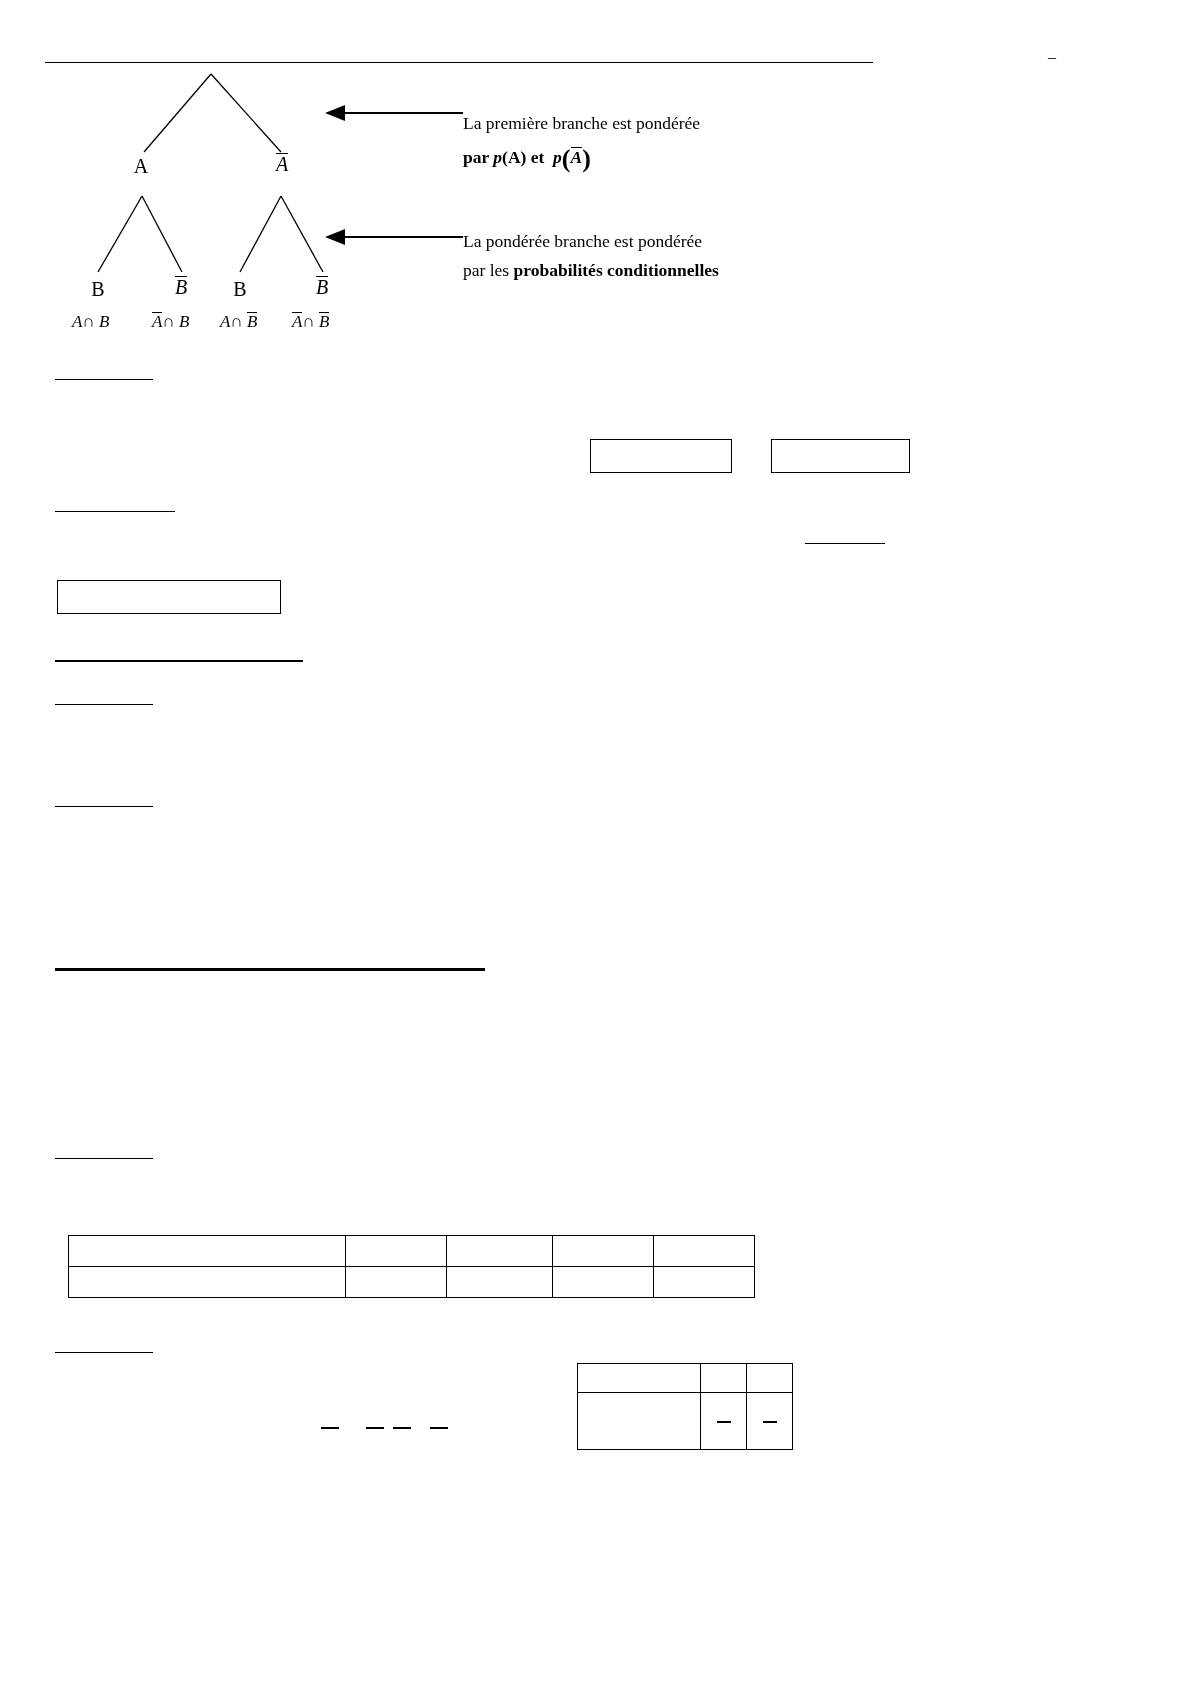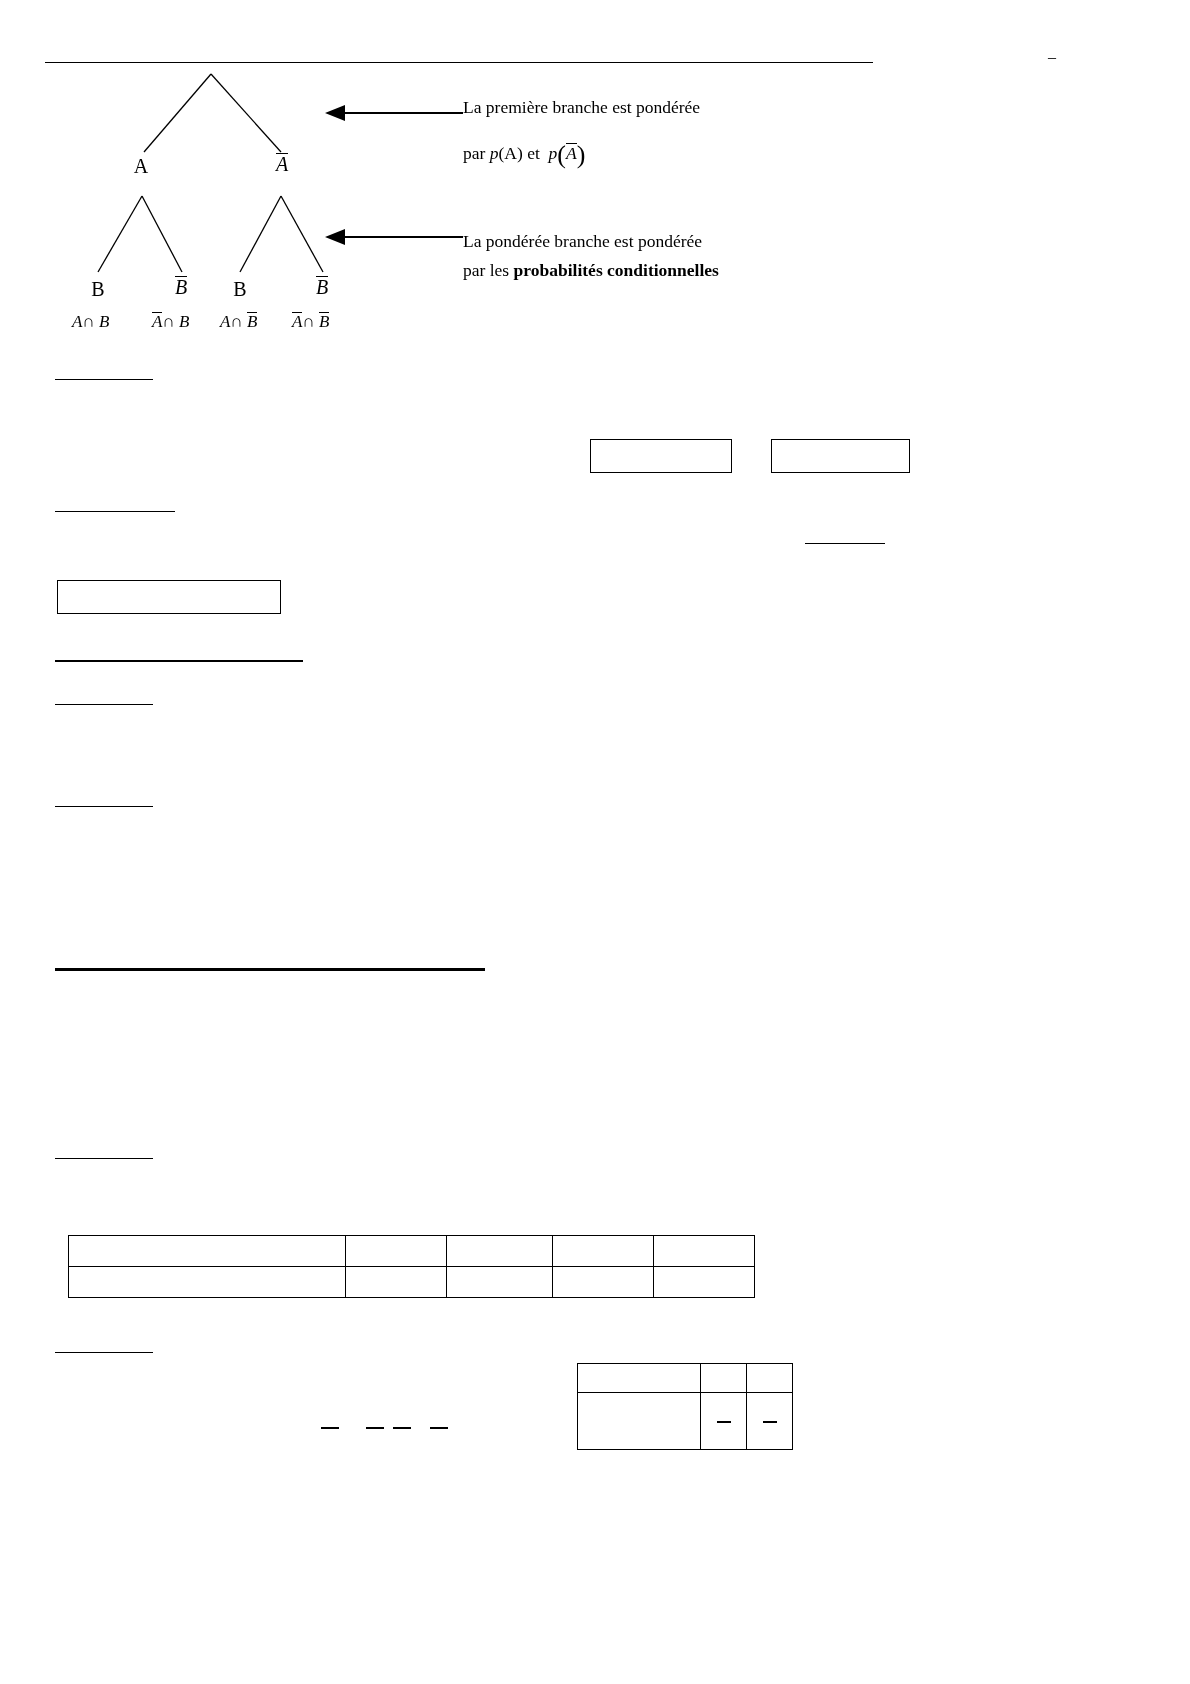--- a/index.html
+++ b/index.html
@@ -146,23 +146,23 @@
 
   <svg width="140" height="30" viewBox="0 0 140 30" style="position:absolute; left:325px; top:98px;">
     <line x1="18" y1="15" x2="138" y2="15" stroke="#000" stroke-width="2"></line>
     <polygon points="0,15 20,7 20,23" fill="#000"></polygon>
   </svg>
   <svg width="140" height="30" viewBox="0 0 140 30" style="position:absolute; left:325px; top:222px;">
     <line x1="18" y1="15" x2="138" y2="15" stroke="#000" stroke-width="2"></line>
     <polygon points="0,15 20,7 20,23" fill="#000"></polygon>
   </svg>
 
-  <div class="annotation" style="left:463px; top:94px;">
+  <div class="annotation" style="left:463px; top:110px;">
     <div>La première branche est pondérée</div>
-    <div style="margin-top:14px;">
+    <div style="margin-top:2px;font-weight:bold;">
       <span>par </span><span style="font-style:italic;">p</span><span>(A) et </span>&nbsp;<span style="font-style:italic;">p</span><span style="font-size:26px; vertical-align:-4px;">(</span><span class="overbar" style="font-style:italic;">A</span><span style="font-size:26px; vertical-align:-4px;">)</span>
     </div>
   </div>
 
   <div class="annotation" style="left:463px; top:228px;">
     <div>La pondérée branche est pondérée</div>
     <div style="margin-top:2px;">
       <span>par les </span><b>probabilités conditionnelles</b>
     </div>
   </div>

